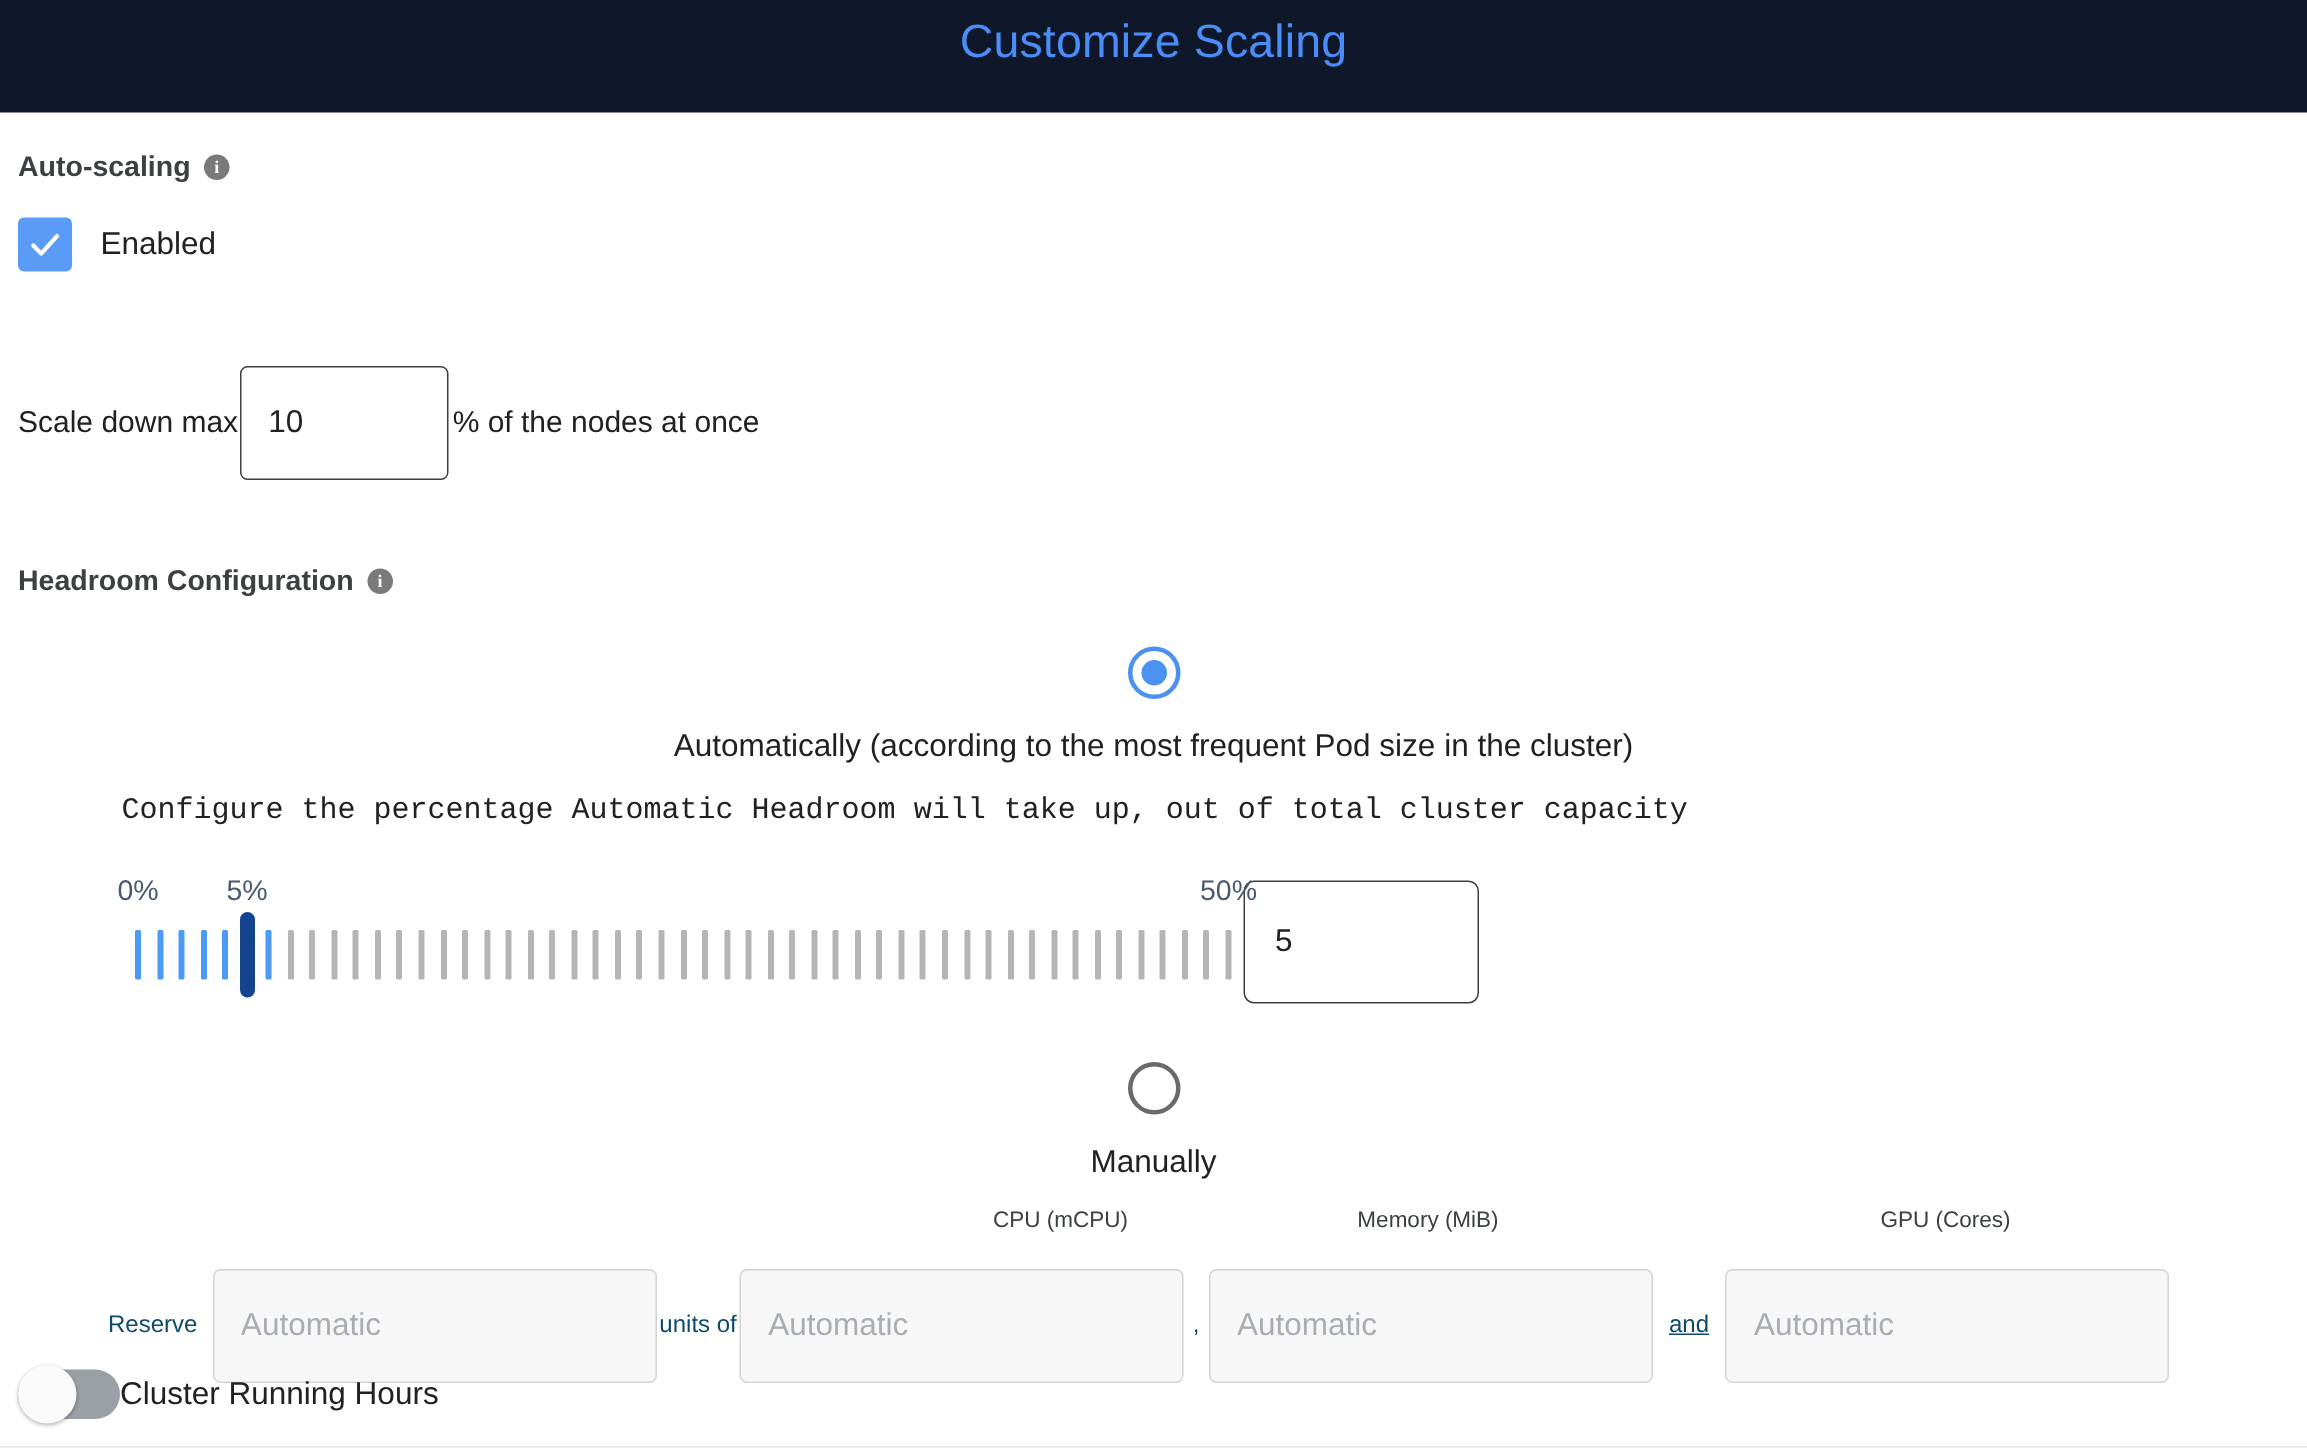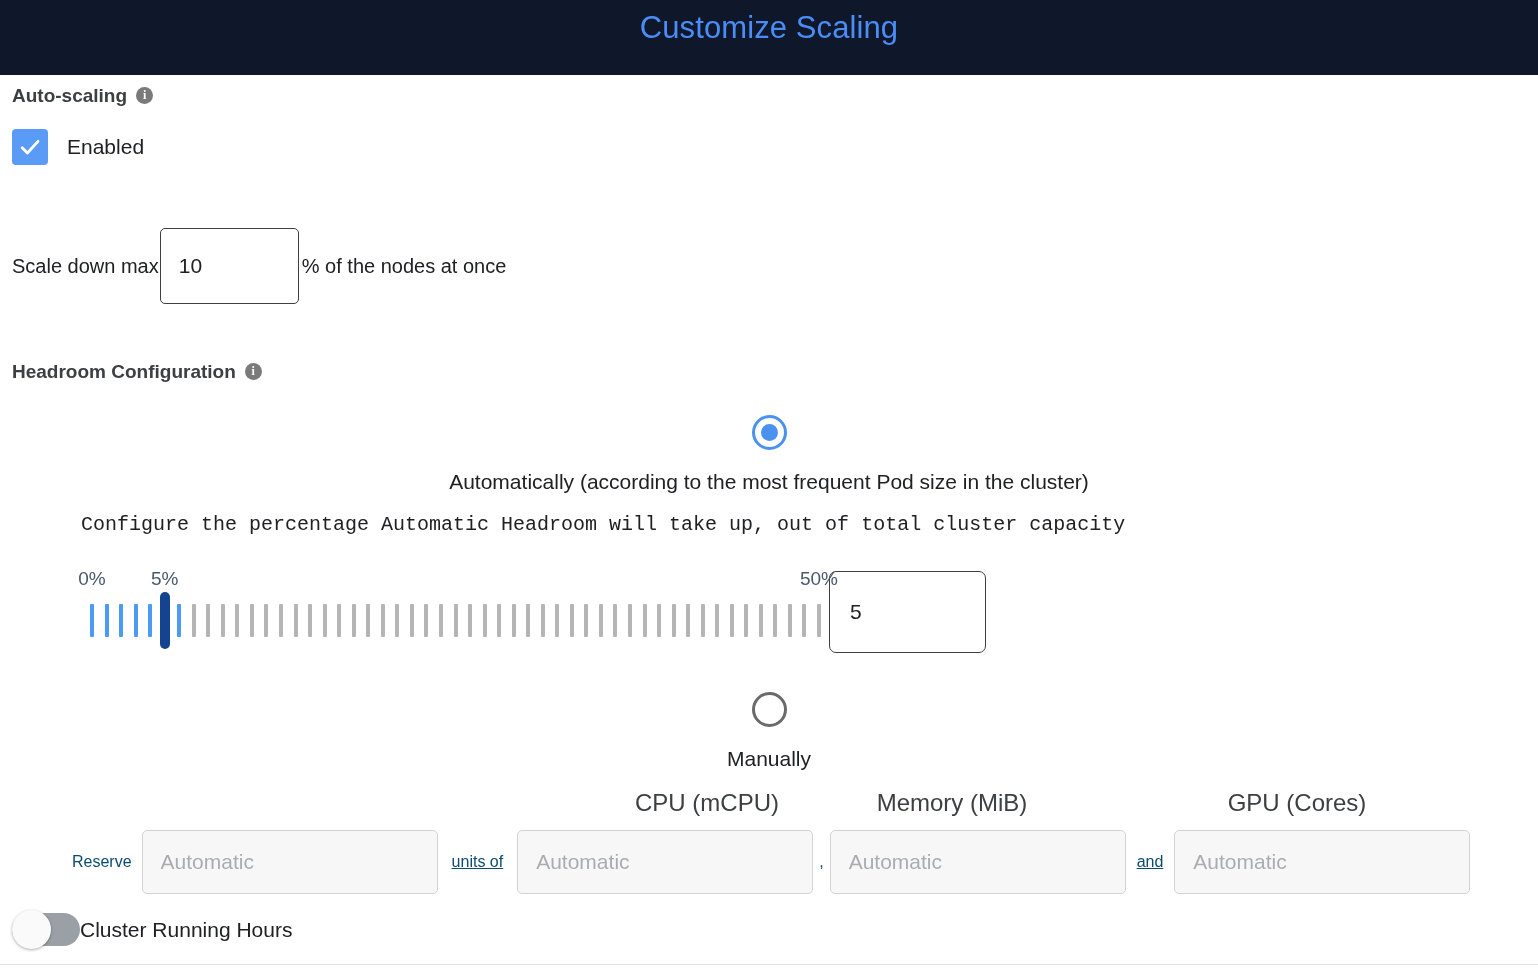--- a/index.html
+++ b/index.html
@@ -66,21 +66,21 @@
   .section-label {
     font-size: 19px;
     font-weight: 700;
     color: #3c4043;
     display: flex;
     align-items: center;
     gap: 9px;
   }
 
   
-  .autoscaling-block { padding-top: 10px; }
+  .autoscaling-block { padding-top: 26px; }
 
   .checkbox-row {
     display: flex;
     align-items: center;
     gap: 19px;
     margin-top: 22px;
   }
   .checkbox {
     width: 36px;
     height: 36px;
@@ -233,42 +233,42 @@
   .manual-block { margin-top: 24px; }
 
   .reserve-headers {
     position: relative;
     height: 32px;
     margin-top: 18px;
   }
   .reserve-header {
     position: absolute;
     top: 0;
-    font-size: 24px;
+    font-size: 15px;
     color: #3c4043;
     white-space: nowrap;
     transform: translateX(-50%);
   }
 
   .reserve-row {
     display: flex;
     align-items: center;
     margin-top: 9px;
   }
   .reserve-word {
     font-size: 16px;
     color: #0c4a6e;
     white-space: nowrap;
   }
   .reserve-word.lead { margin-left: 60px; margin-right: 10px; }
-  .reserve-word.units { margin: 0 14px; text-decoration: underline; }
+  .reserve-word.units { margin: 0 2px; }
   .reserve-word.comma { margin: 0 6px; align-self: center; }
   .reserve-word.and { margin: 0 11px; text-decoration: underline; }
   .disabled-input {
-    height: 64px;
+    height: 76px;
     border: 1.4px solid #d3d3d3;
     border-radius: 5px;
     background: #f7f7f7;
     font-family: "Liberation Sans", sans-serif;
     font-size: 21px;
     color: #6d28d9;
     padding: 0 18px;
     outline: none;
   }
   .disabled-input::placeholder { color: #a8adb3; opacity: 1; }

